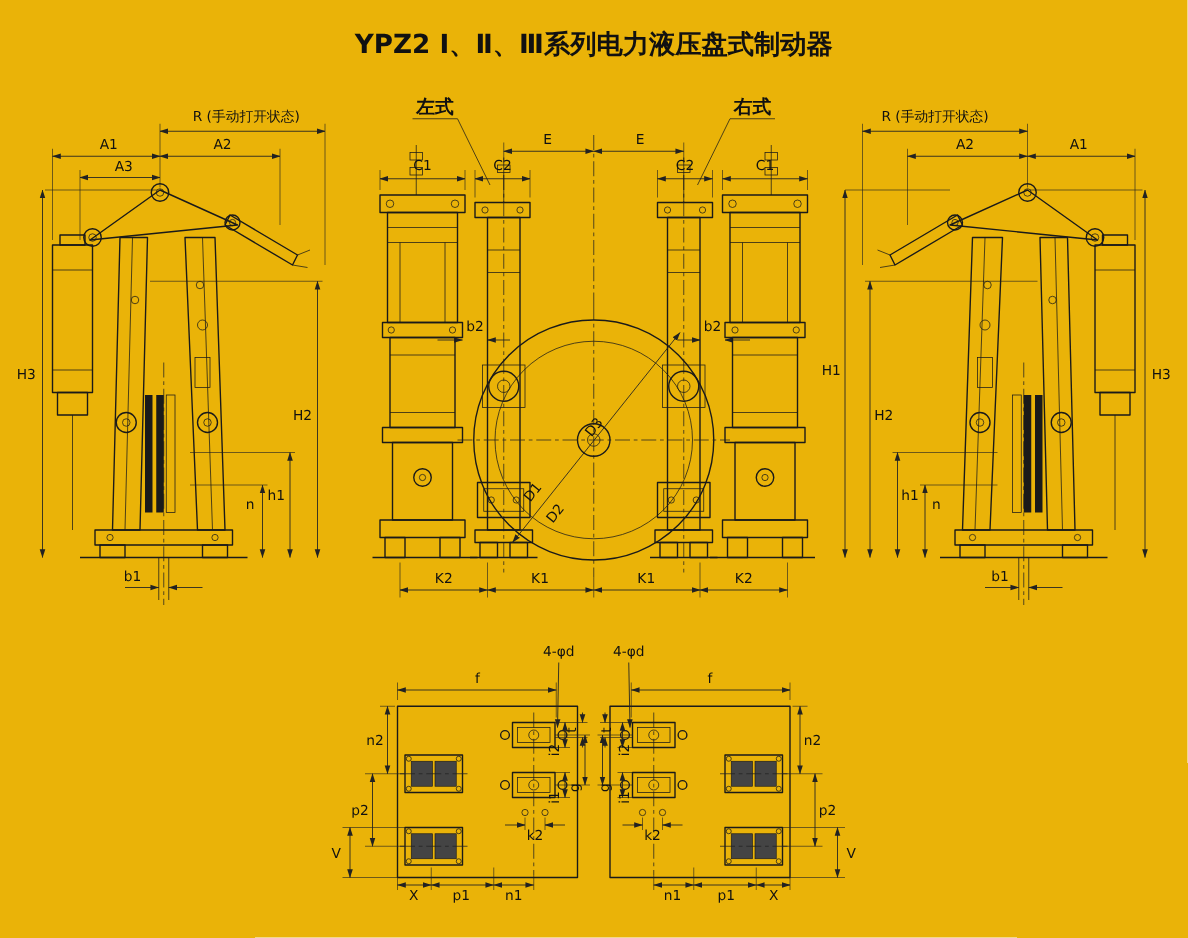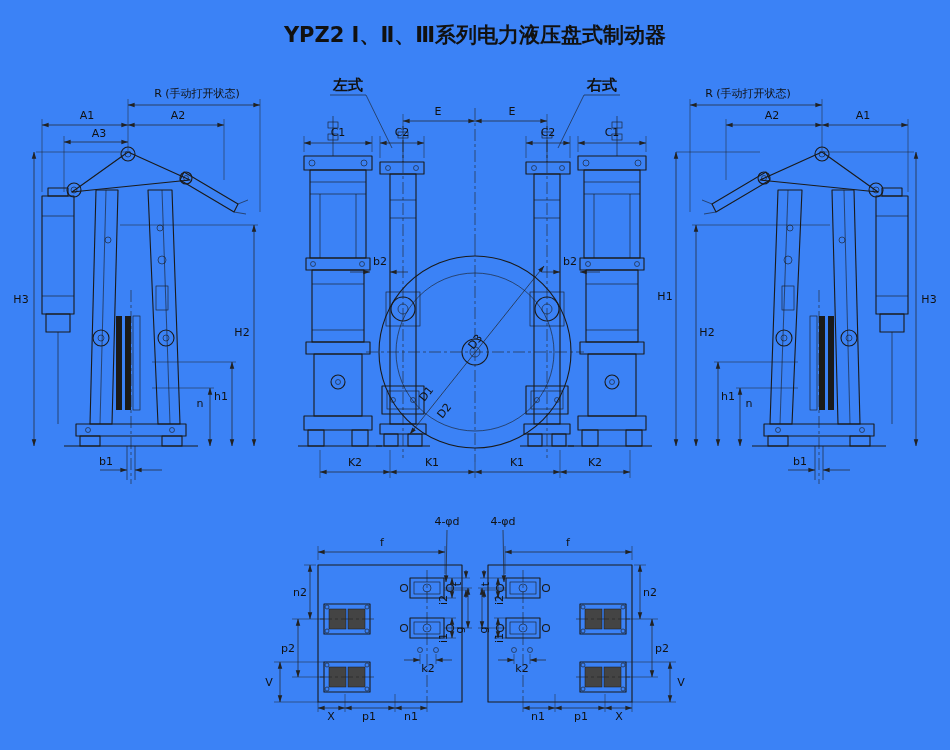--- a/index.html
+++ b/index.html
@@ -1,16 +1,16 @@
 <!DOCTYPE html>
 <html><head>
 <meta charset="utf-8">
 <style>
   html,body{margin:0;padding:0;background:#f5f5f5;}
-  #stage{width:950px;height:750px;background:#3b82f6;position:relative;overflow:hidden;}
+  #stage{width:950px;height:750px;background:#eab308;position:relative;overflow:hidden;}
   svg{position:absolute;left:0;top:0;}
   svg text{font-family:"DejaVu Sans","Liberation Sans",sans-serif;fill:#111;}
   .t-title{font-size:21px;font-weight:bold;text-anchor:middle;}
   .t-view{font-size:15px;font-weight:bold;text-anchor:middle;}
   .t-dim{font-size:11px;text-anchor:middle;}
   .obj{stroke:#1a1a1a;stroke-width:1.1;fill:none;stroke-linejoin:round;}
   .obj2{stroke:#1a1a1a;stroke-width:0.6;fill:none;}
   .dark{fill:#1a1a1a;stroke:none;}
   .grey{fill:#444;stroke:#1a1a1a;stroke-width:0.5;}
   .dim{stroke:#222;stroke-width:0.7;fill:none;}

